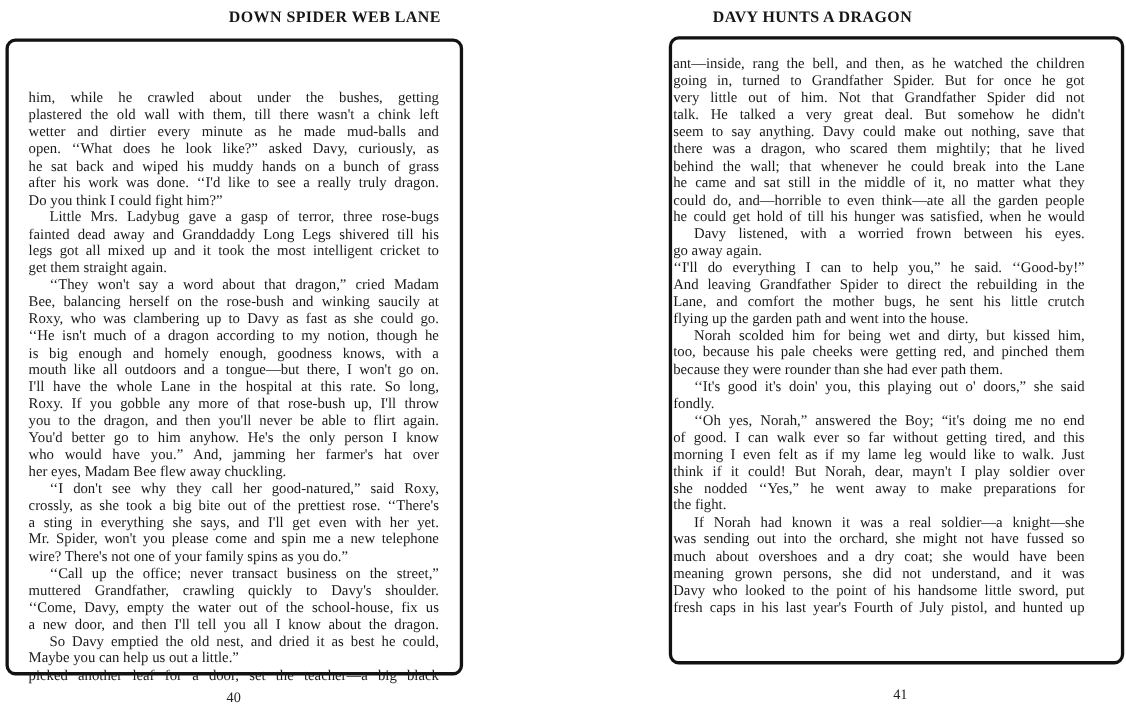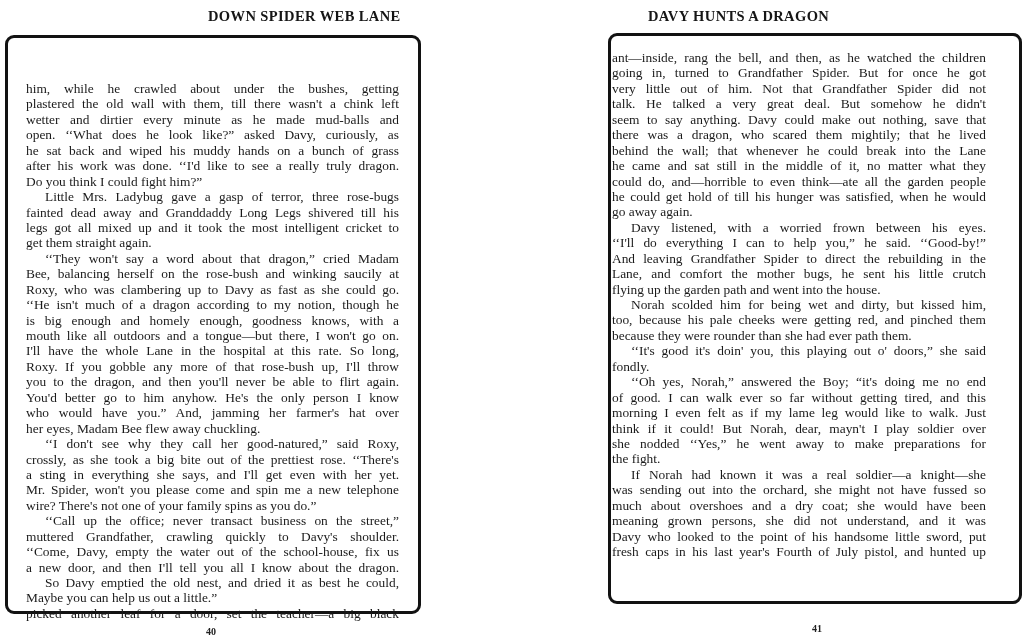--- a/index.html
+++ b/index.html
@@ -35,21 +35,21 @@
     .line {
       display: block; height: 15.45px; line-height: 15.45px;
       font-size: 13.4px; white-space: nowrap;
       text-align: justify; text-align-last: justify;
       overflow: visible;
     }
     .line.last { text-align-last: left; }
     .line.indent { padding-left: 19px; box-sizing: border-box; }
 
     .folio {
-      position: absolute; font-size: 10px; font-weight: bold; color: #222;
+      position: absolute; font-size: 13px; font-weight: normal; color: #222;
     }
     #page-left .folio { left: 206px; top: 626px; }
     #page-right .folio { left: 212px; top: 623px; }
   </style>
 </head>
 <body>
 
 <div class="page" id="page-left">
   <div class="running-head">DOWN SPIDER WEB LANE</div>
   <div class="frame"></div>
@@ -100,22 +100,22 @@
       <span class="line">ant—inside, rang the bell, and then, as he watched the children</span>
       <span class="line">going in, turned to Grandfather Spider.  But for once he got</span>
       <span class="line">very little out of him.  Not that Grandfather Spider did not</span>
       <span class="line">talk.  He talked a very great deal.  But somehow he didn't</span>
       <span class="line">seem to say anything.  Davy could make out nothing, save that</span>
       <span class="line">there was a dragon, who scared them mightily; that he lived</span>
       <span class="line">behind the wall; that whenever he could break into the Lane</span>
       <span class="line">he came and sat still in the middle of it, no matter what they</span>
       <span class="line">could do, and—horrible to even think—ate all the garden people</span>
       <span class="line">he could get hold of till his hunger was satisfied, when he would</span>
+      <span class="line indent">Davy listened, with a worried frown between his eyes.</span>
       <span class="line last">go away again.</span>
-      <span class="line indent">Davy listened, with a worried frown between his eyes.</span>
       <span class="line">‘‘I'll do everything I can to help you,” he said.  ‘‘Good-by!”</span>
       <span class="line">And leaving Grandfather Spider to direct the rebuilding in the</span>
       <span class="line">Lane, and comfort the mother bugs, he sent his little crutch</span>
       <span class="line last">flying up the garden path and went into the house.</span>
       <span class="line indent">Norah scolded him for being wet and dirty, but kissed him,</span>
       <span class="line">too, because his pale cheeks were getting red, and pinched them</span>
       <span class="line last">because they were rounder than she had ever path them.</span>
       <span class="line indent">‘‘It's good it's doin' you, this playing out o' doors,” she said</span>
       <span class="line last">fondly.</span>
       <span class="line indent">‘‘Oh yes, Norah,” answered the Boy; “it's doing me no end</span>

